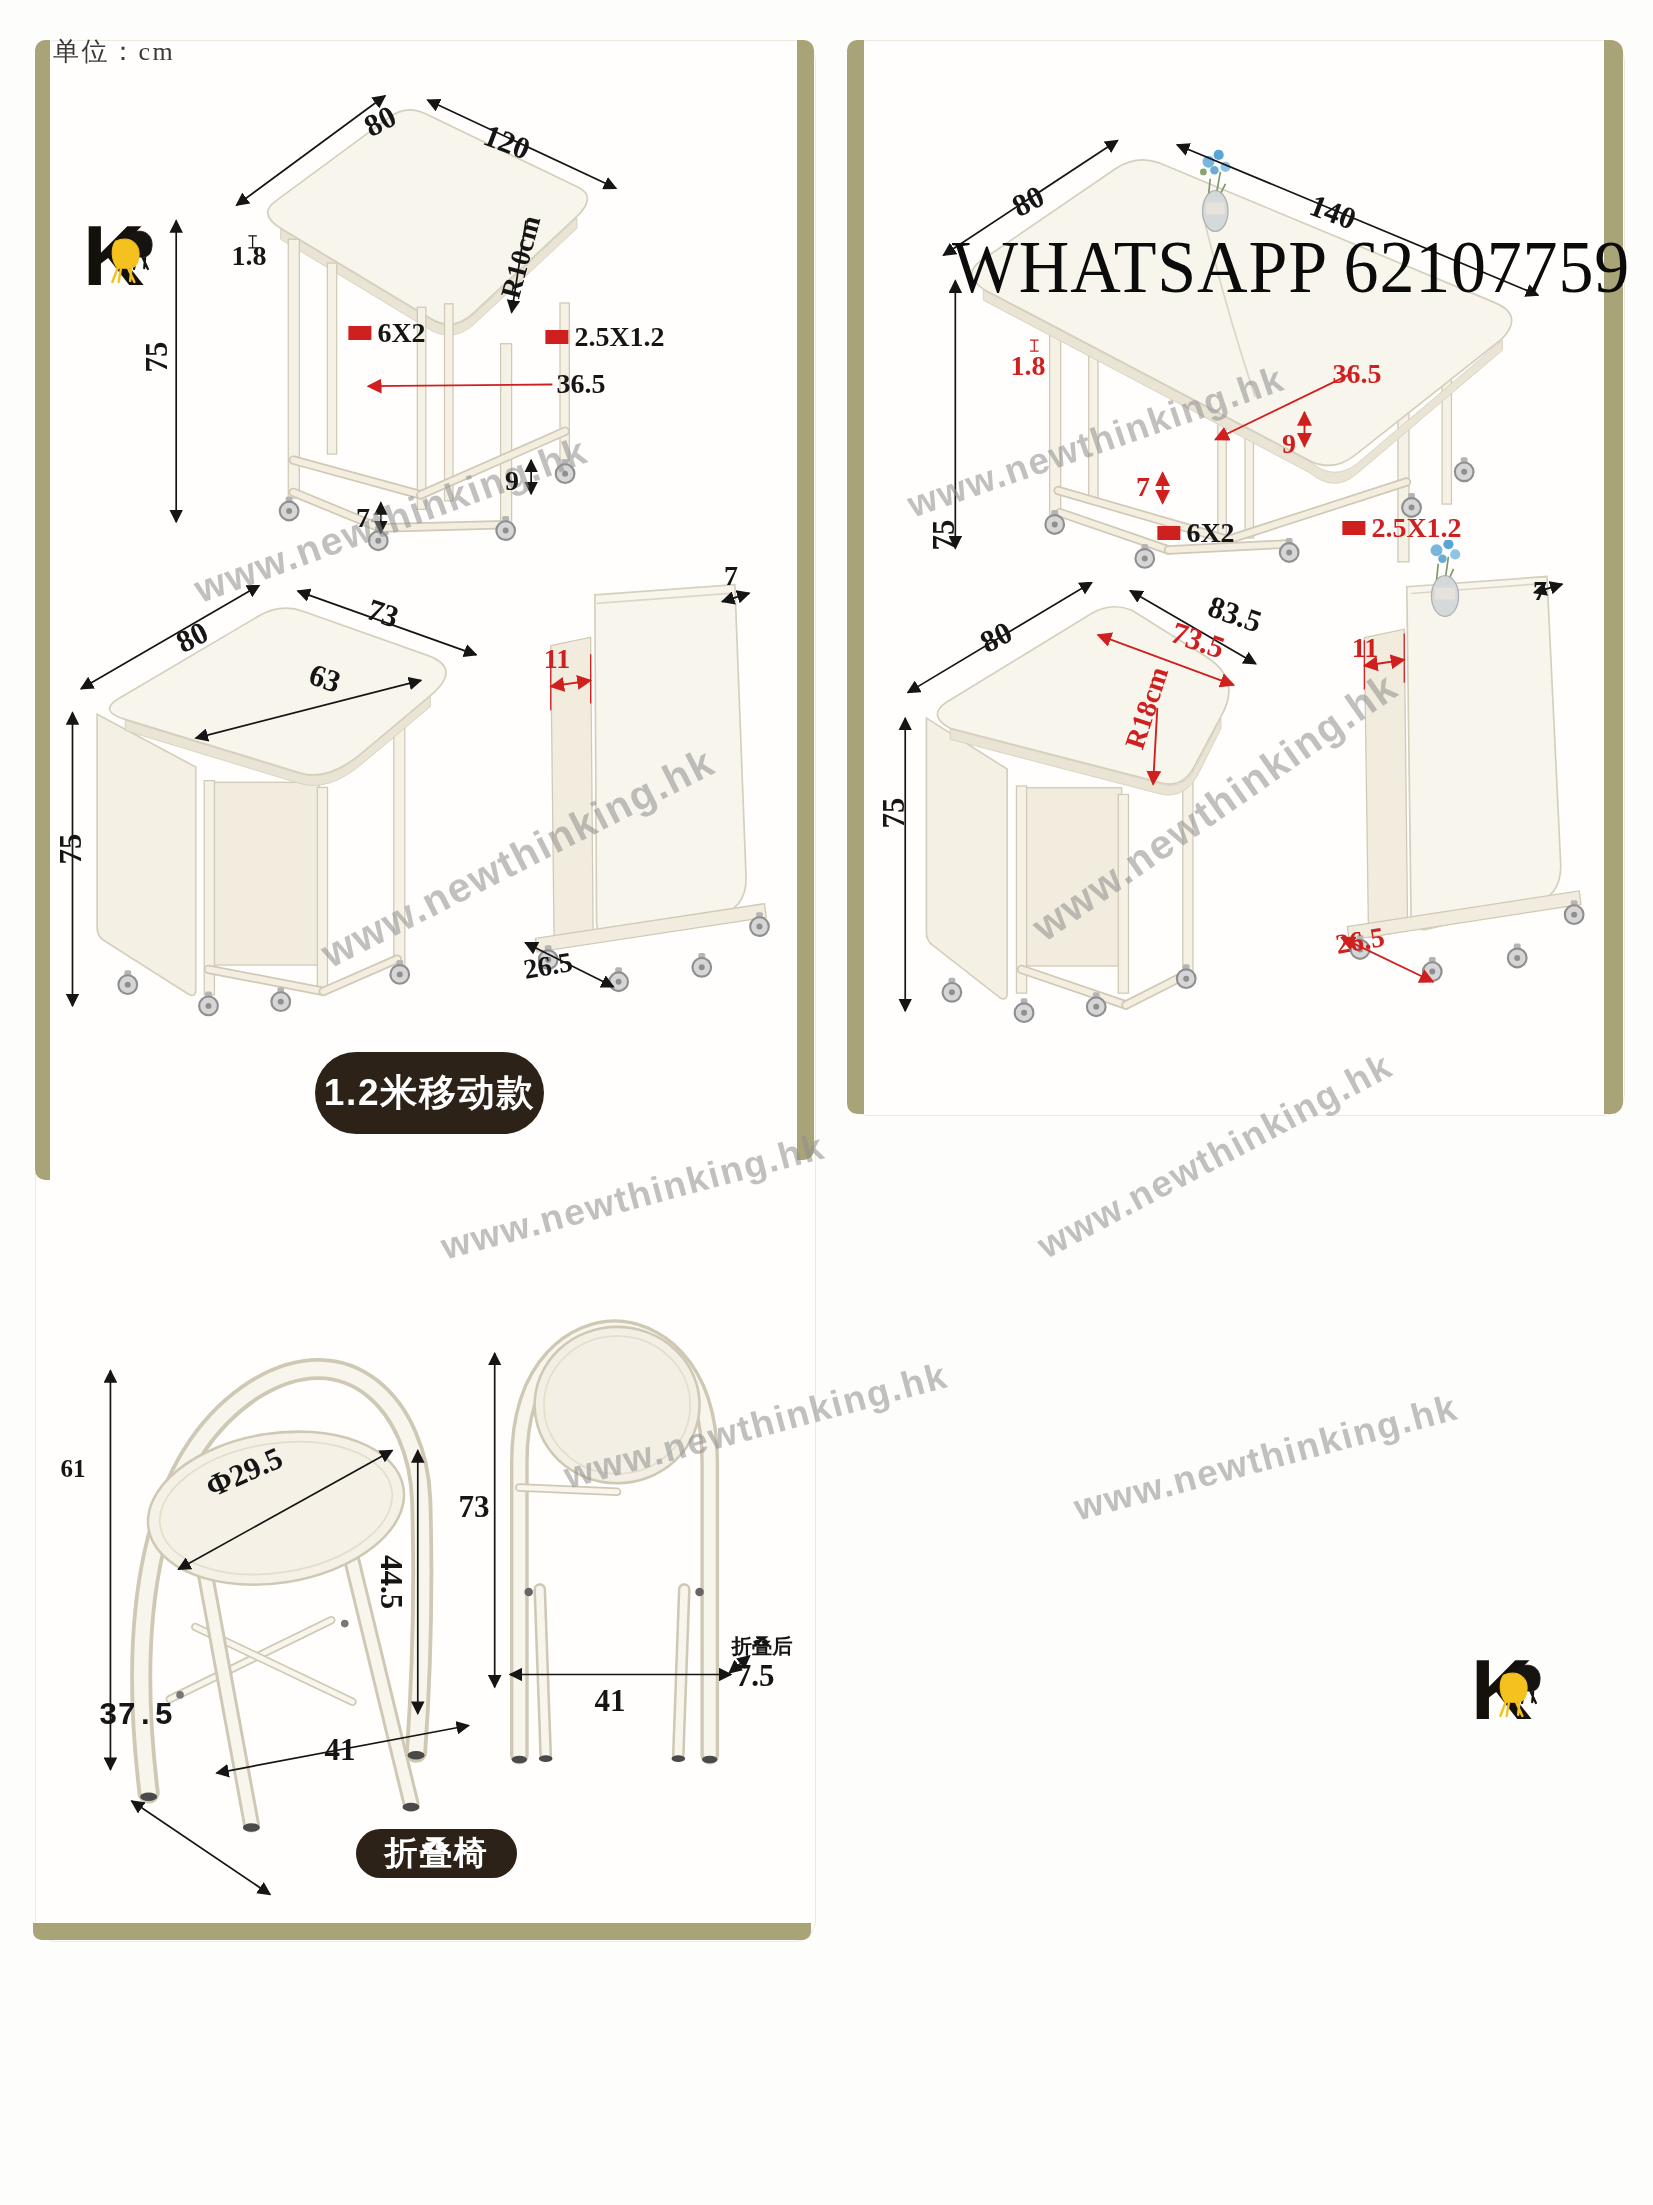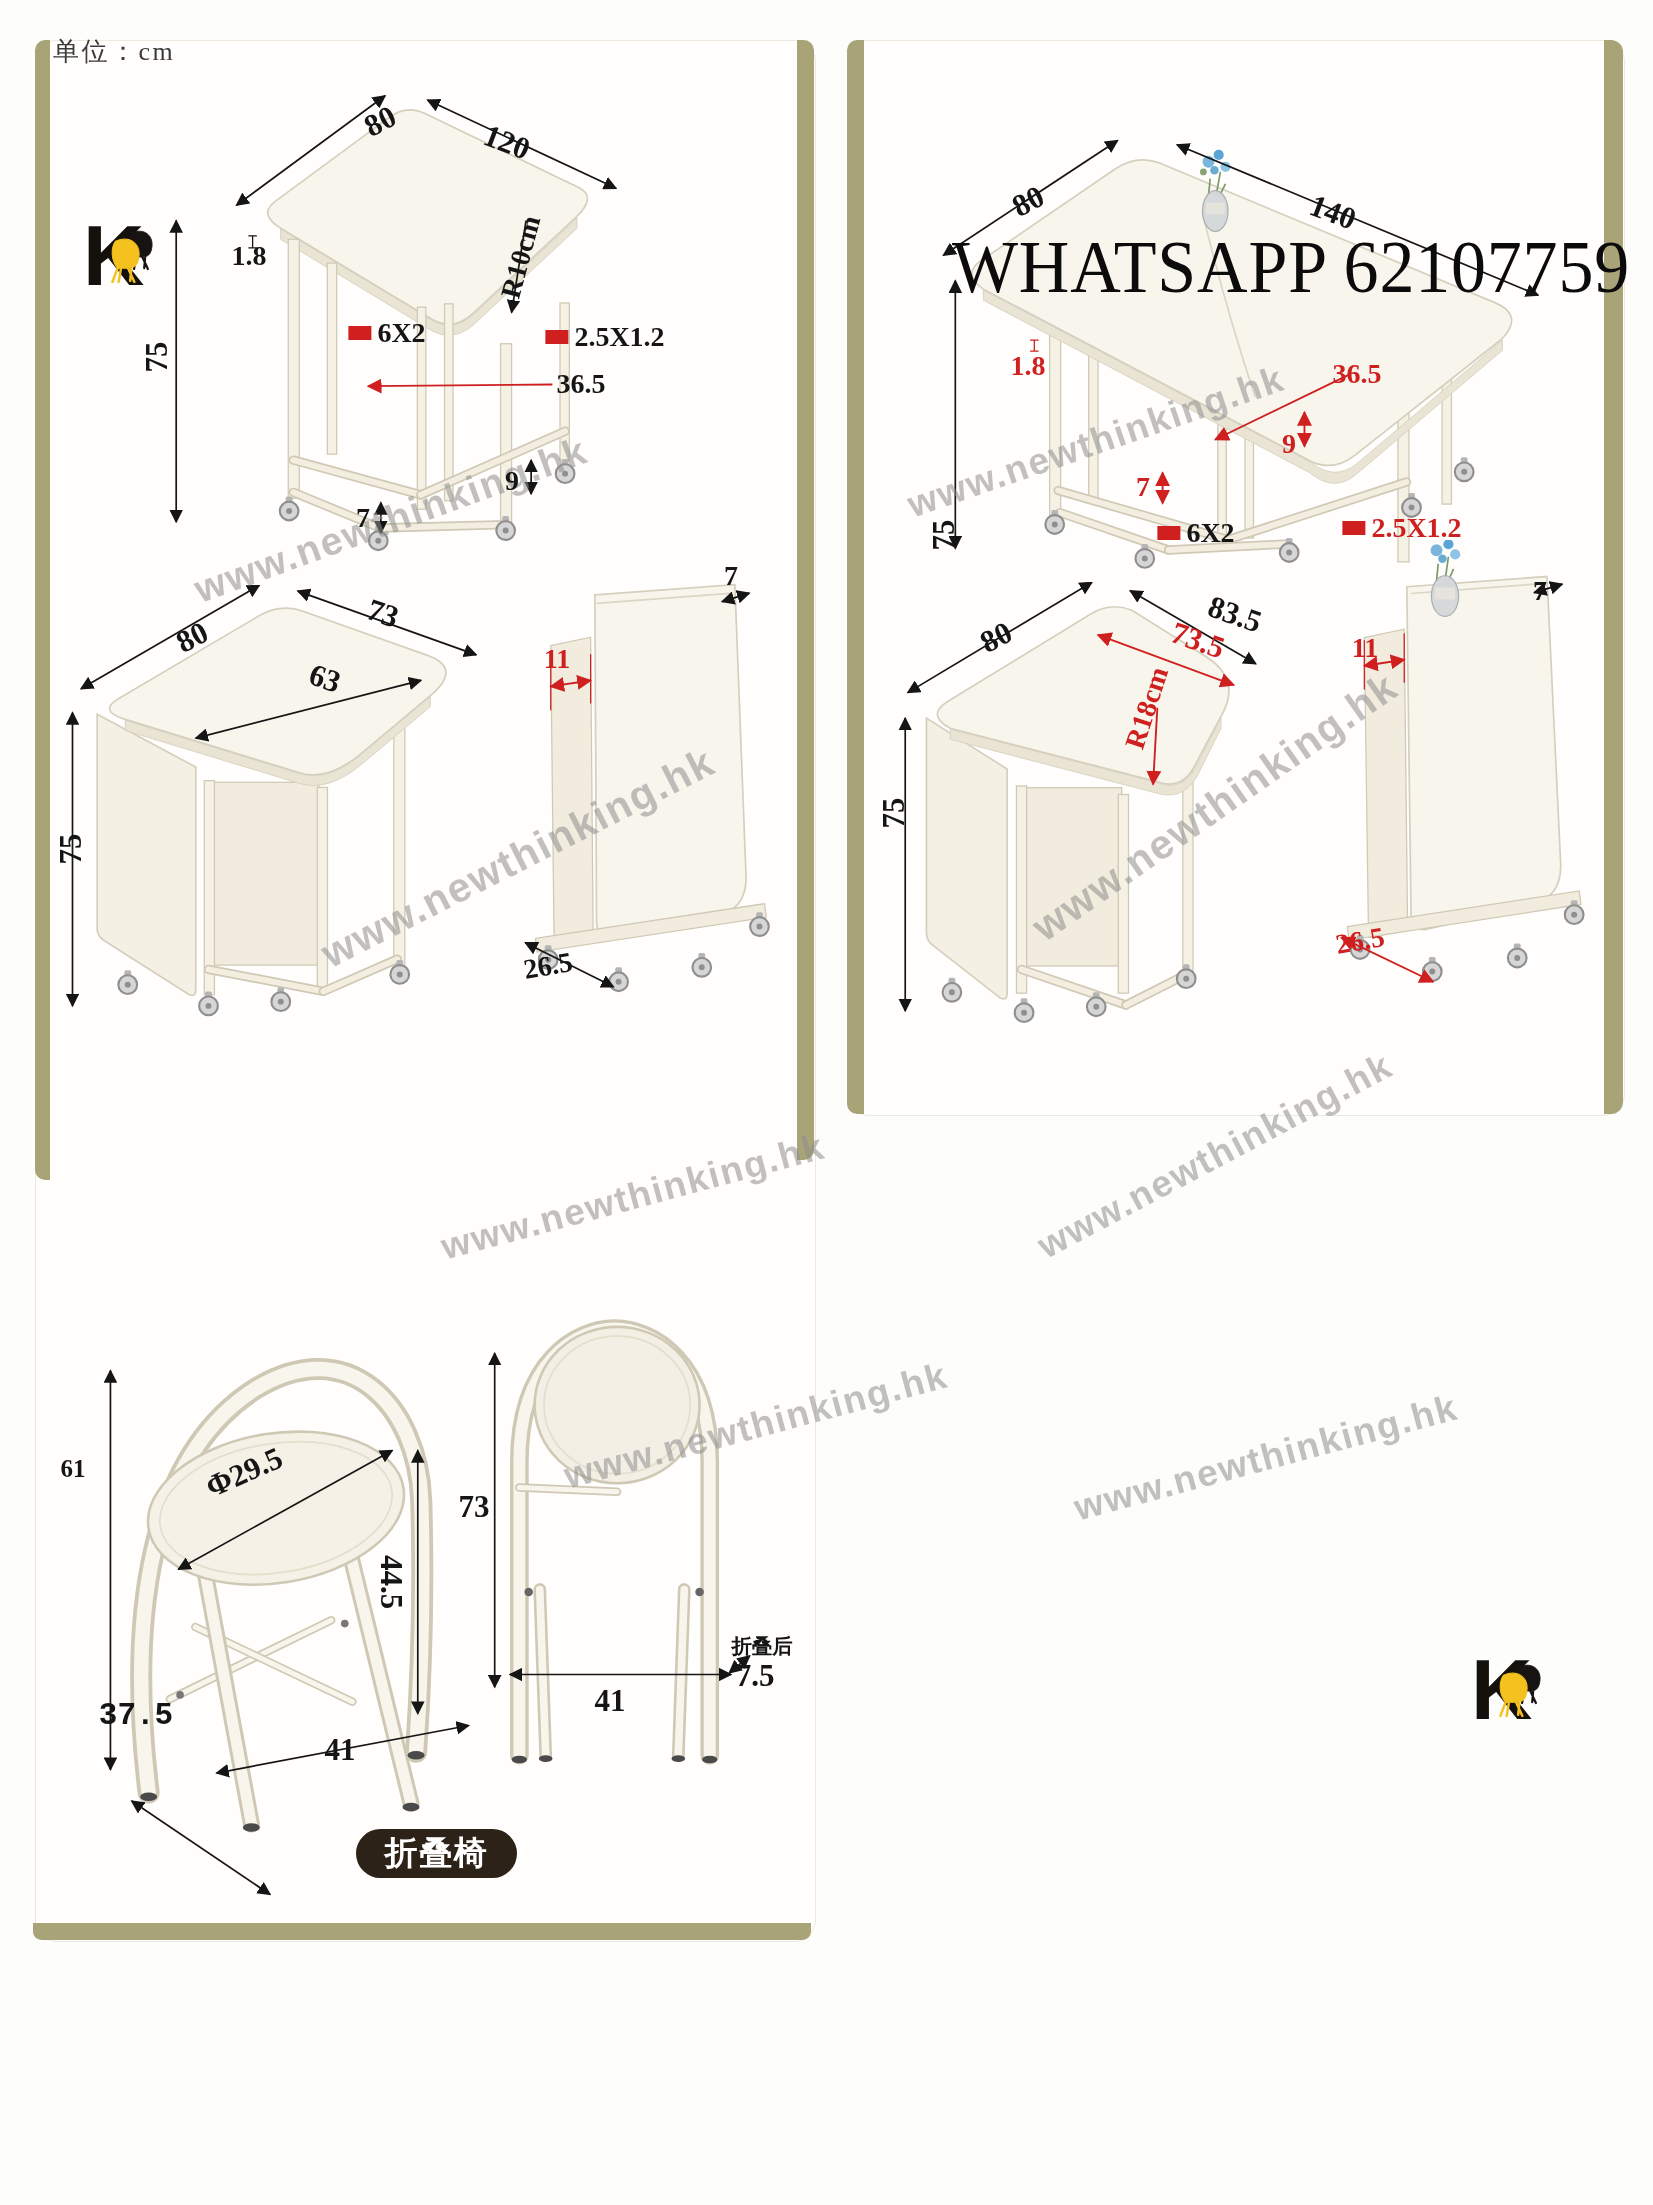--- a/index.html
+++ b/index.html
@@ -435,20 +435,21 @@
       <div class="ann" style="left: 755px; top: 1675px; font-size: 31px; transform: translate(-50%, -50%) rotate(0deg);">
         <span>7.5</span>
       </div>
       <div class="ann" style="left: 762px; top: 1646px; font-size: 20.4px; transform: translate(-50%, -50%) rotate(0deg);">
         <span>折叠后</span>
       </div>
     </div>
 
   <div id="whatsapp-text">WHATSAPP 62107759</div>
 
+  <div id="badge-12" class="badge">1.2米移动款</div>
   <div id="badge-chair" class="badge">折叠椅</div>
 
   <div class="klogo" style="left:83px;top:223px">
     <span class="k">K</span>
     <svg style="left:39px;top:6.8px" width="37" height="41" viewBox="0 0 40 44" fill="#171310" stroke="#171310">
         <use href="#chairglyph"></use>
       </svg>
     <svg style="left:22px;top:15.3px" width="42" height="46" viewBox="0 0 40 44" fill="#f4c11e" stroke="#f4c11e">
         <use href="#chairglyph"></use>
       </svg>

